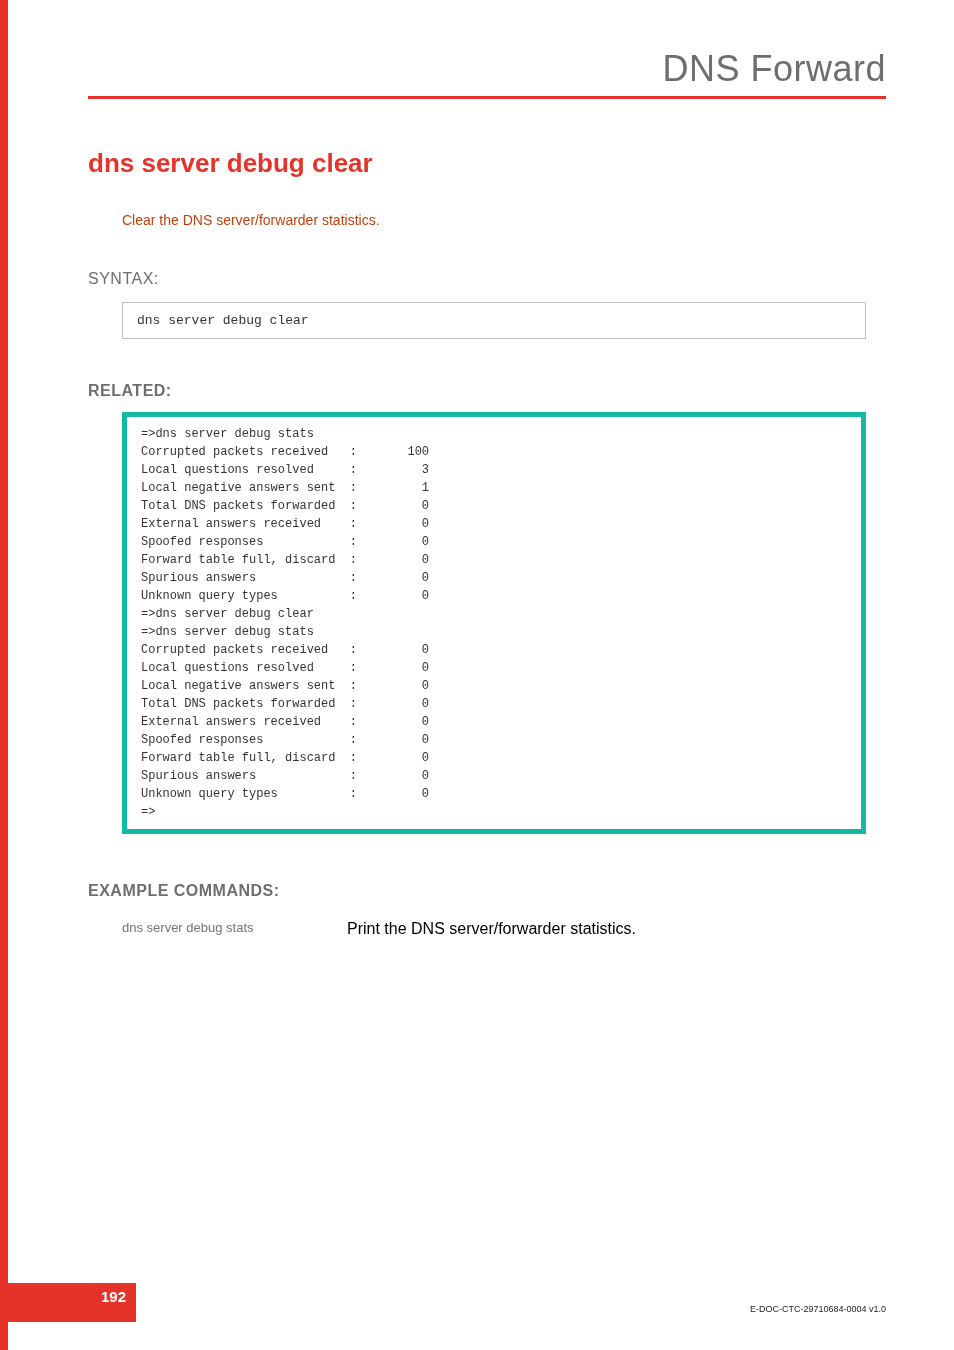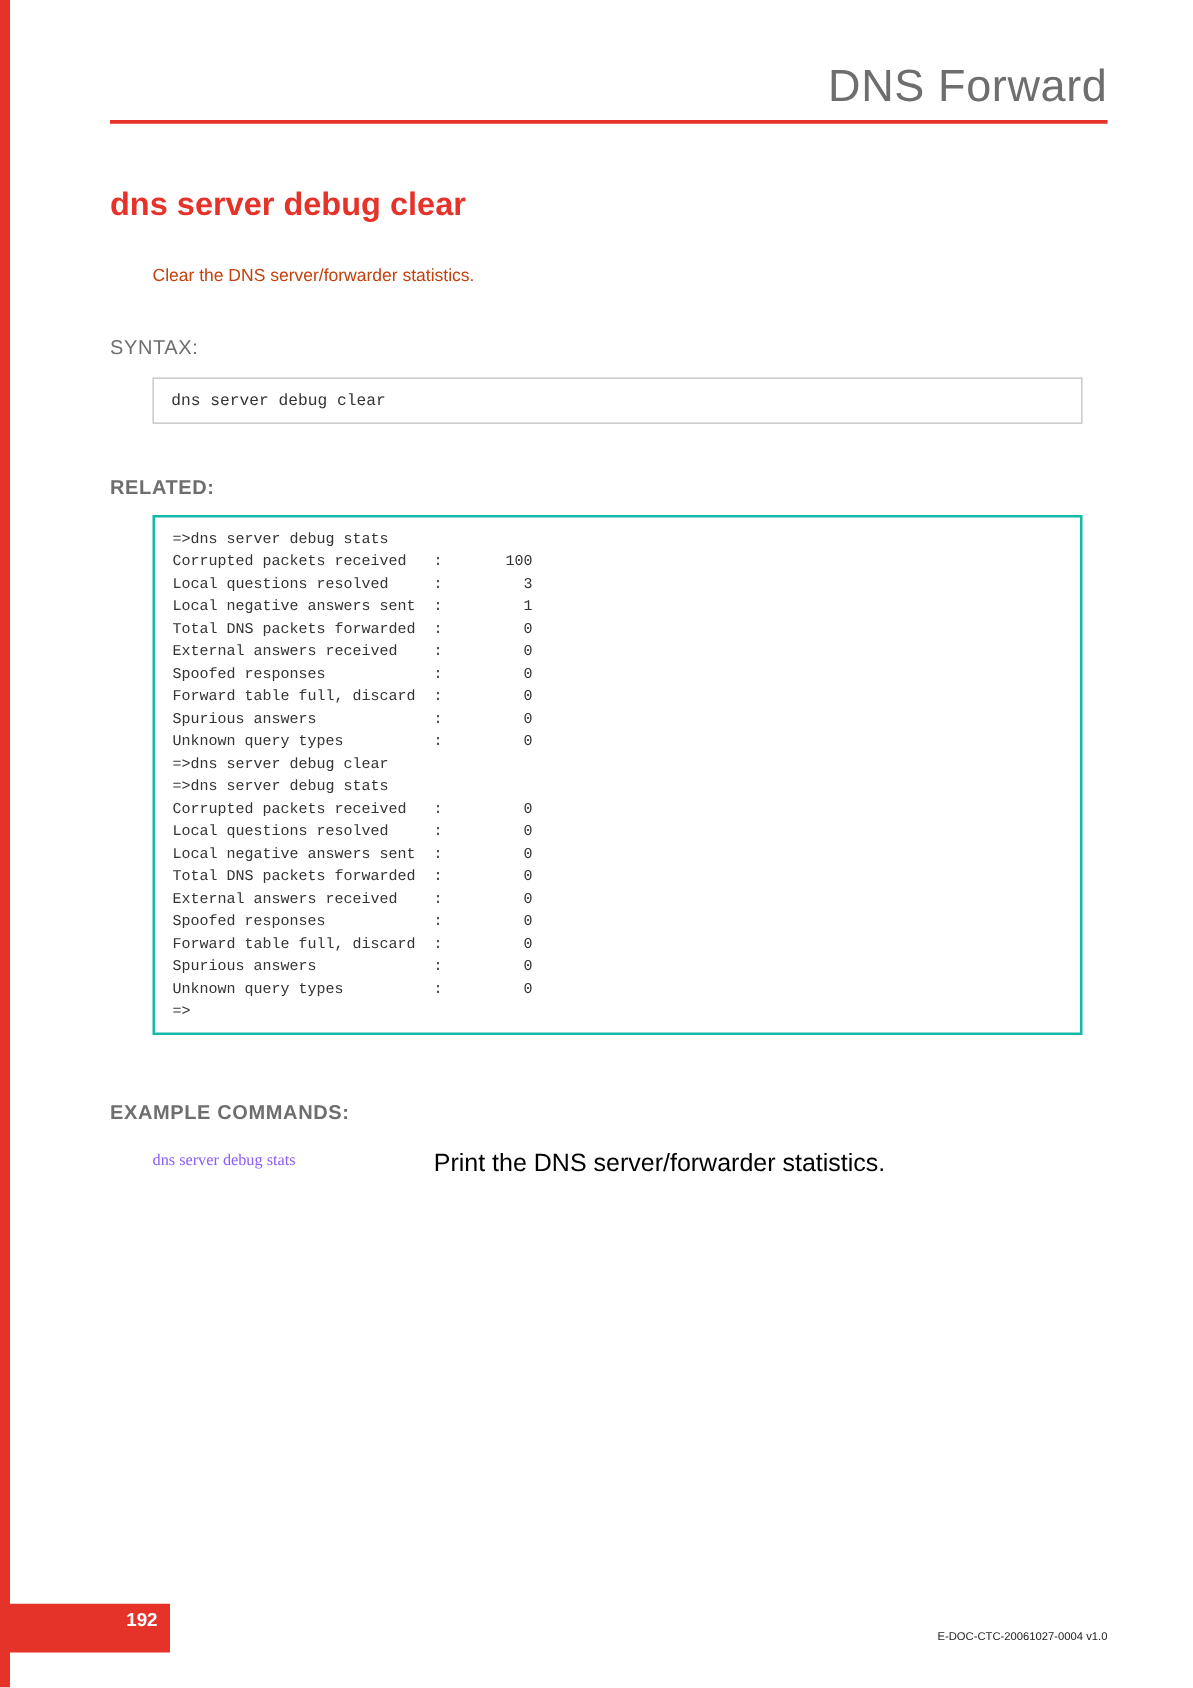--- a/index.html
+++ b/index.html
@@ -6,25 +6,25 @@
   html, body { width: 954px; height: 1350px; background: #fff; font-family: Arial, Helvetica, sans-serif; color: #000; }
   .page { position: relative; width: 954px; height: 1350px; }
   .left-stripe { position: absolute; left: 0; top: 0; width: 8px; height: 1350px; background: #e5332a; }
   .header { position: absolute; top: 48px; right: 68px; font-size: 36px; color: #6e6e6e; font-weight: 400; letter-spacing: 0.5px; }
   .header-rule { position: absolute; top: 96px; left: 88px; right: 68px; height: 3px; background: #e5332a; }
   .title { position: absolute; top: 148px; left: 88px; font-size: 26px; font-weight: bold; color: #e5332a; }
   .desc { position: absolute; top: 212px; left: 122px; font-size: 14px; color: #c2410c; }
   .section-syntax { position: absolute; top: 270px; left: 88px; font-size: 16px; font-weight: normal; color: #6e6e6e; letter-spacing: 0.5px; }
   .syntax-box { position: absolute; top: 302px; left: 122px; right: 88px; border: 1px solid #bfbfbf; padding: 10px 14px; font-family: "Courier New", monospace; font-size: 13px; white-space: pre; color: #333; }
   .section-example { position: absolute; top: 382px; left: 88px; font-size: 16px; font-weight: bold; color: #6e6e6e; letter-spacing: 0.5px; }
-  .example-box { position: absolute; top: 412px; left: 122px; right: 88px; border: 2px solid #14b8a6; padding: 8px 14px; font-family: "Courier New", monospace; font-size: 12px; line-height: 18px; white-space: pre; color: #333; }
+  .example-box { position: absolute; top: 412px; left: 122px; right: 88px; border: 5px solid #14b8a6; padding: 8px 14px; font-family: "Courier New", monospace; font-size: 12px; line-height: 18px; white-space: pre; color: #333; }
   .section-related { position: absolute; top: 882px; left: 88px; font-size: 16px; font-weight: bold; color: #6e6e6e; letter-spacing: 0.5px; }
   .related-row { position: absolute; top: 920px; left: 122px; right: 88px; display: flex; font-size: 13px; }
-  .related-cmd { width: 225px; color: #8b5cf6; font-family: Liberation Serif, serif; }
-  .related-desc { color: #000; font-size: 20px; }
+  .related-cmd { width: 225px; color: #737373; }
+  .related-desc { color: #000; font-size: 16px; }
   .footer-stripe { position: absolute; left: 0; bottom: 28px; height: 39px; width: 136px; background: #e5332a; }
   .footer-stripe span { position: absolute; right: 10px; top: 5px; color: #fff; font-weight: bold; font-size: 15px; }
   .docid { position: absolute; right: 68px; bottom: 36px; font-size: 9px; color: #222; }
 </style>
 </head>
 <body>
 
 <div class="page">
   <div class="left-stripe"></div>
 
@@ -63,14 +63,14 @@
 
   <div class="section-related">EXAMPLE COMMANDS:</div>
   <div class="related-row">
     <div class="related-cmd">dns server debug stats</div>
     <div class="related-desc">Print the DNS server/forwarder statistics.</div>
   </div>
 
   <div class="footer-stripe">
     <span>192</span>
   </div>
-  <div class="docid">E-DOC-CTC-20061027-0004 v1.0</div>
+  <div class="docid">E-DOC-CTC-29710684-0004 v1.0</div>
 </div>
 
 </body></html>

